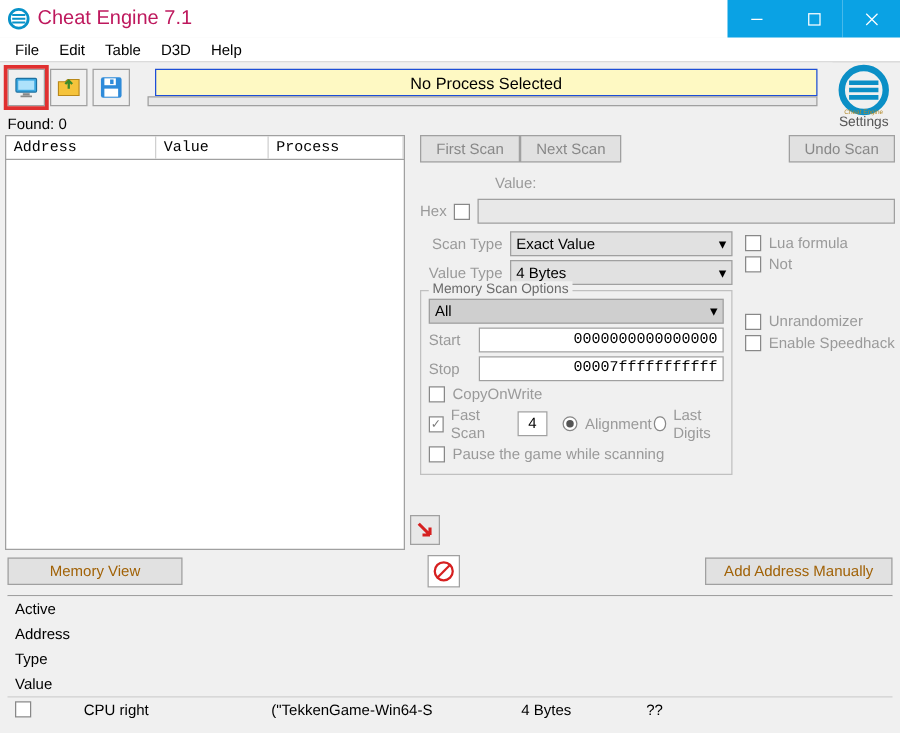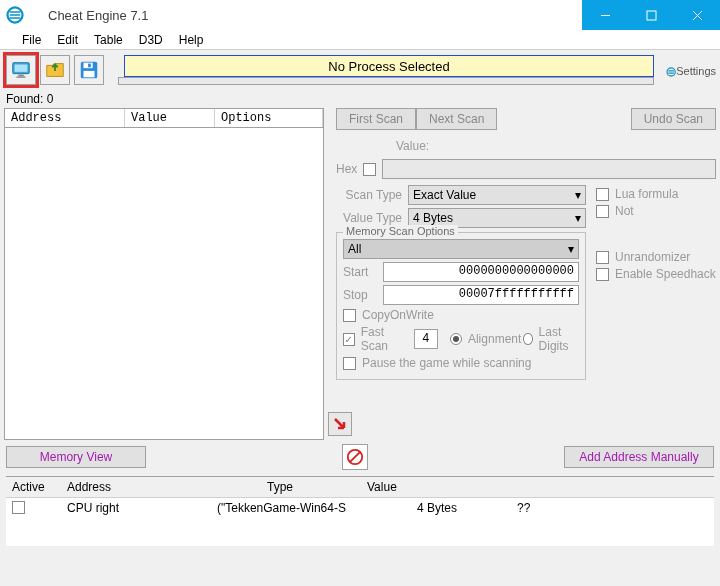--- a/index.html
+++ b/index.html
@@ -18,36 +18,36 @@
     background: #fff;
     height: 30px;
     display: flex;
     align-items: center;
     padding-left: 6px;
   }
   .titlebar .app-icon {
     width: 18px; height: 18px; margin-right: 6px;
     display: flex; align-items: center; justify-content: center;
   }
-  .titlebar .title { flex: 0 0 auto; font-size: 13px; color: #404040; margin-left: 18px; }
+  .titlebar .title { flex: 0 0 auto; font-size: 16px; color: #be185d; }
   .titlebar .spacer { flex: 1; }
   .titlebar .winbtn {
     width: 46px; height: 30px; display: flex;
     align-items: center; justify-content: center;
     background: #0aa2e4; color: #fff;
   }
   .titlebar .winbtn svg { width: 11px; height: 11px; }
   
   .menubar {
     background: #fff;
     border-bottom: 1px solid #d0d0d0;
     height: 20px;
     display: flex;
     align-items: center;
-    padding-left: 14px;
+    padding-left: 4px;
     font-size: 12px;
   }
   .menubar .mitem { padding: 1px 8px; cursor: default; }
   
   .toolbar-row {
     display: flex;
     align-items: center;
     background: #f0f0f0;
     height: 40px;
     padding: 4px 6px;
@@ -72,21 +72,21 @@
     margin-right: 6px;
   }
   .progressbar {
     height: 8px;
     border: 1px solid #a0a0a0;
     background: #e8e8e8;
     margin-right: 6px;
   }
   .logo-col {
     width: 50px;
-    display:flex; flex-direction:row; align-items:center;
+    display:flex; flex-direction:column; align-items:center;
     margin-right:4px;
   }
   .logo-col svg { width: 44px; height: 44px; }
   .logo-col .lbl { font-size: 11px; margin-top: -2px; }
   
   .foundline { padding: 2px 6px; font-size: 12px; background:#f0f0f0; }
   .main-area {
     display: flex;
     height: 332px;
     background:#f0f0f0;
@@ -119,21 +119,21 @@
     display:flex; flex-direction:column;
     padding-left:10px;
   }
   .scan-buttons-row { display:flex; gap:0; align-items:center; margin-bottom:6px;}
   .btn {
     height: 22px;
     padding: 2px 12px;
     background: #e1e1e1;
     border: 1px solid #a0a0a0;
     font-size: 12px;
-    color:#a21caf;
+    color:#a16207;
   }
   .btn.dis { color:#888; }
   .row { display:flex; align-items:center; gap:6px; margin:3px 0; }
   .lbl { color:#555; font-size:12px; }
   .lbl.dis { color:#9a9a9a; }
   .field {
     height:20px; border:1px solid #a0a0a0; background:#fff; padding:1px 4px;
     font-size:12px;
   }
   .field.dis { background:#e8e8e8; color:#888; }
@@ -171,21 +171,21 @@
   .midbar .spacer { flex:1; }
   .grid {
     border-top:1px solid #a0a0a0;
     background:#fff;
     margin: 2px 6px 0 6px;
     height: 70px;
     display:flex; flex-direction:column;
     font-size:12px;
   }
   .grid .ghdr, .grid .grow { display:flex; }
-  .grid .ghdr { border-bottom:1px solid #d0d0d0; background:#f0f0f0; }
+  .grid .ghdr { border-bottom:1px solid #d0d0d0; background:#f0f0f0;flex-direction:column; }
   .gc { padding:3px 6px; }
   .gc.c0 { width:55px; }
   .gc.c1 { width:150px; }
   .gc.c2 { width:200px; }
   .gc.c3 { width:100px; }
   .gc.c4 { flex:1; }
 </style>
 </head>
 <body>
 
@@ -270,21 +270,21 @@
     <span class="lbl">Settings</span>
   </div>
 </div>
 
 <div class="main-area">
 
   <div class="results">
     <div class="results-hdr">
       <div style="width:120px">Address</div>
       <div style="width:90px">Value</div>
-      <div style="flex:1">Options</div>
+      <div style="flex:1">Process</div>
     </div>
     <div class="results-body"></div>
   </div>
 
   <div class="scanpanel">
     <div class="scan-buttons-row">
       <button class="btn dis">First Scan</button>
       <button class="btn dis">Next Scan</button>
       <span style="flex:1"></span>
       <button class="btn dis">Undo Scan</button>

